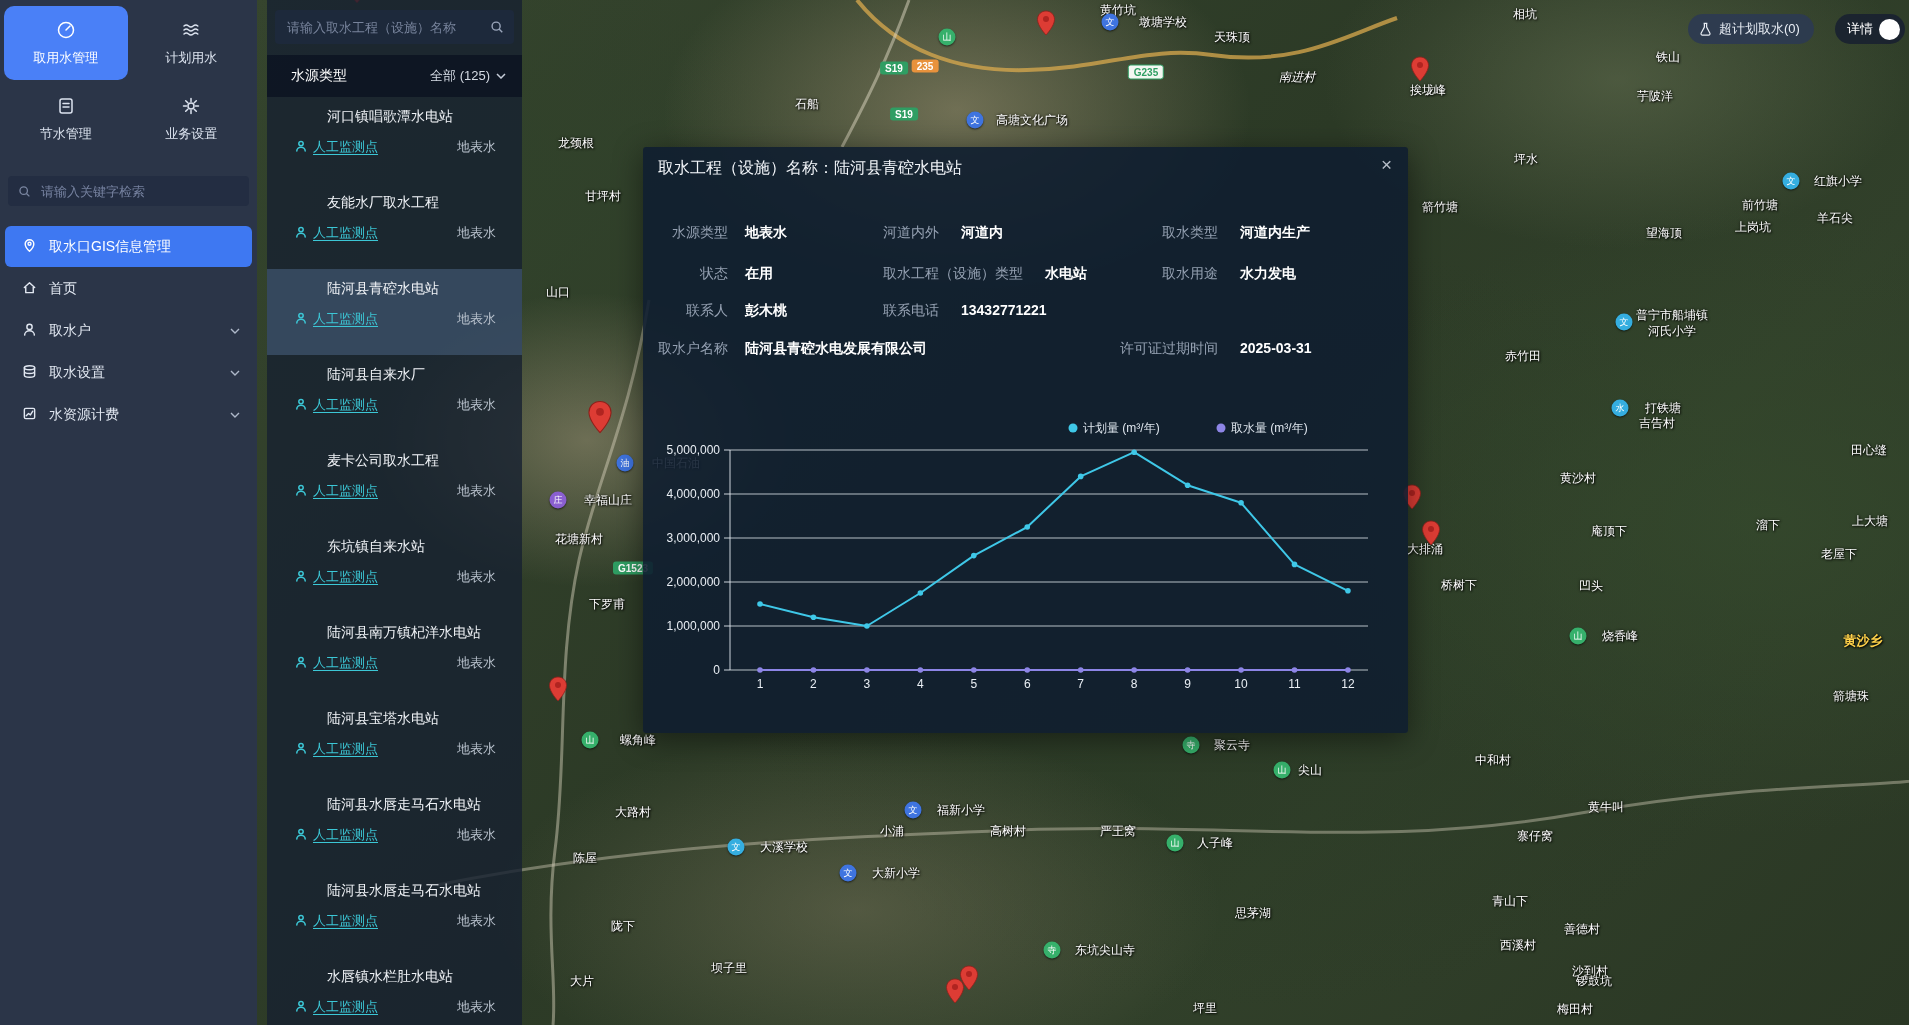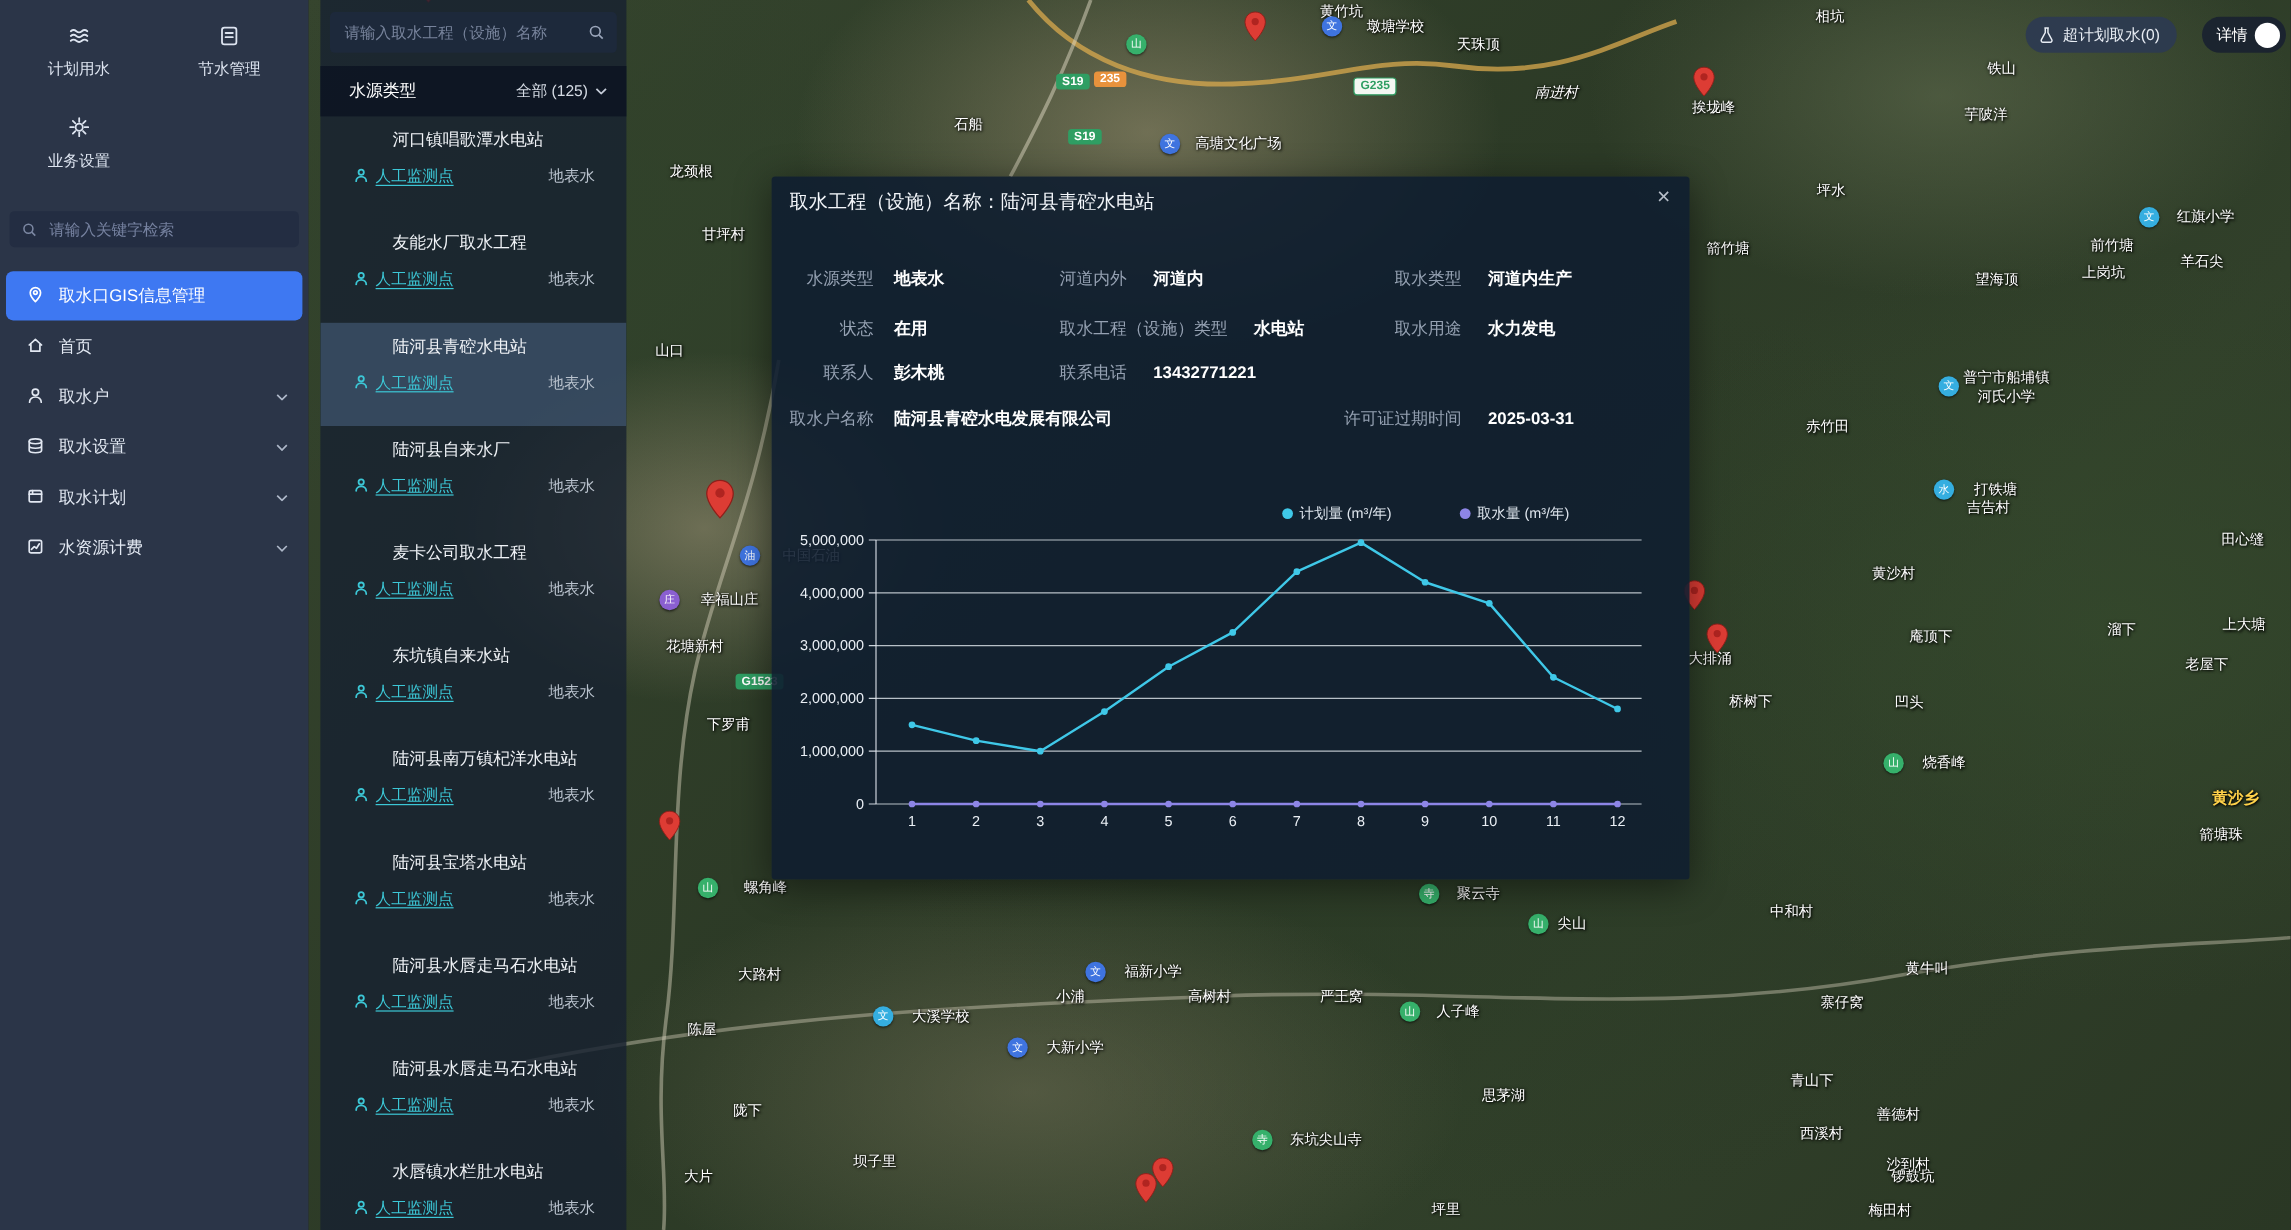--- a/index.html
+++ b/index.html
@@ -89,20 +89,27 @@
   .pill.detail{left:1578px;background:rgba(26,34,48,.94);color:#fff;font-size:13px;padding:0 5px 0 12px;gap:6px;}
   .knob{width:21px;height:21px;border-radius:50%;background:#fff;}
 </style>
 </head>
 <body>
 
 <div id="stage">
 
   <aside id="sidebar">
     <div id="modules">
+        <div class="module active">
+          <span><svg class="" viewBox="0 0 20 20" fill="none" stroke="currentColor" stroke-width="1.5" stroke-linecap="round" stroke-linejoin="round">
+              <circle cx="10" cy="10" r="7.5"></circle>
+              <line x1="10" y1="10" x2="14" y2="6"></line>
+            </svg></span>
+          <span>取用水管理</span>
+        </div>
         <div class="module">
           <span><svg class="" viewBox="0 0 20 20" fill="none" stroke="currentColor" stroke-width="1.5" stroke-linecap="round" stroke-linejoin="round">
               <path d="M3 6 q2.3-2 4.6 0 t4.6 0 t4.6 0 M3 10 q2.3-2 4.6 0 t4.6 0 t4.6 0 M3 14 q2.3-2 4.6 0 t4.6 0 t4.6 0"></path>
             </svg></span>
           <span>计划用水</span>
         </div>
         <div class="module">
           <span><svg class="" viewBox="0 0 20 20" fill="none" stroke="currentColor" stroke-width="1.5" stroke-linecap="round" stroke-linejoin="round">
               <rect x="4" y="3" width="12" height="14" rx="2"></rect>
               <line x1="7" y1="7.5" x2="13" y2="7.5"></line>
@@ -148,31 +155,20 @@
           <svg class="chev" viewBox="0 0 10 6" fill="none" stroke="#aeb8c9" stroke-width="1.4">
             <polyline points="1,1 5,5 9,1"></polyline>
           </svg>
         </div>
         <div class="m-item">
           <span><svg class="" viewBox="0 0 16 16" fill="none" stroke="currentColor" stroke-width="1.5" stroke-linecap="round" stroke-linejoin="round">
               <ellipse cx="8" cy="4" rx="5.5" ry="2.2"></ellipse>
               <path d="M2.5 4 v8 a5.5 2.2 0 0 0 11 0 v-8 M2.5 8 a5.5 2.2 0 0 0 11 0"></path>
             </svg></span>
           <span>取水设置</span>
-          <svg class="chev" viewBox="0 0 10 6" fill="none" stroke="#aeb8c9" stroke-width="1.4">
-            <polyline points="1,1 5,5 9,1"></polyline>
-          </svg>
-        </div>
-        <div class="m-item">
-          <span><svg class="" viewBox="0 0 16 16" fill="none" stroke="currentColor" stroke-width="1.5" stroke-linecap="round" stroke-linejoin="round">
-              <rect x="2.5" y="3" width="11" height="10" rx="1.5"></rect>
-              <line x1="2.5" y1="6.2" x2="13.5" y2="6.2"></line>
-              <line x1="5.5" y1="3" x2="5.5" y2="6"></line>
-            </svg></span>
-          <span>取水计划</span>
           <svg class="chev" viewBox="0 0 10 6" fill="none" stroke="#aeb8c9" stroke-width="1.4">
             <polyline points="1,1 5,5 9,1"></polyline>
           </svg>
         </div>
         <div class="m-item">
           <span><svg class="" viewBox="0 0 16 16" fill="none" stroke="currentColor" stroke-width="1.5" stroke-linecap="round" stroke-linejoin="round">
               <rect x="2.5" y="2.5" width="11" height="11" rx="1.5"></rect>
               <polyline points="4.5,10.5 7,8 9,9.5 11.5,5.5"></polyline>
             </svg></span>
           <span>水资源计费</span>
@@ -213,21 +209,21 @@
         <span class="map-label" style="left: 1400px; top: 423px;">吉告村</span>
         <span class="map-label" style="left: 1321px; top: 478px;">黄沙村</span>
         <span class="map-label" style="left: 1612px; top: 450px;">田心缝</span>
         <span class="map-label" style="left: 1511px; top: 525px;">溜下</span>
         <span class="map-label" style="left: 1613px; top: 521px;">上大塘</span>
         <span class="map-label" style="left: 1168px; top: 549px;">大排涌</span>
         <span class="map-label" style="left: 1582px; top: 554px;">老屋下</span>
         <span class="map-label" style="left: 1334px; top: 586px;">凹头</span>
         <span class="map-label" style="left: 1352px; top: 531px;">庵顶下</span>
         <span class="map-label" style="left: 1363px; top: 636px;">烧香峰</span>
-        <span class="map-label" style="left: 1606px; top: 665px; color: rgb(255, 210, 74); font-weight: bold; font-size: 13px;">黄沙乡</span>
+        <span class="map-label" style="left: 1606px; top: 641px; color: rgb(255, 210, 74); font-weight: bold; font-size: 13px;">黄沙乡</span>
         <span class="map-label" style="left: 1594px; top: 696px;">箭塘珠</span>
         <span class="map-label" style="left: 1202px; top: 585px;">桥树下</span>
         <span class="map-label" style="left: 1236px; top: 760px;">中和村</span>
         <span class="map-label" style="left: 1349px; top: 807px;">黄牛叫</span>
         <span class="map-label" style="left: 1278px; top: 836px;">寨仔窝</span>
         <span class="map-label" style="left: 1253px; top: 901px;">青山下</span>
         <span class="map-label" style="left: 1325px; top: 929px;">善德村</span>
         <span class="map-label" style="left: 1261px; top: 945px;">西溪村</span>
         <span class="map-label" style="left: 1333px; top: 971px;">沙到村</span>
         <span class="map-label" style="left: 1337px; top: 981px;">锣鼓坑</span>

